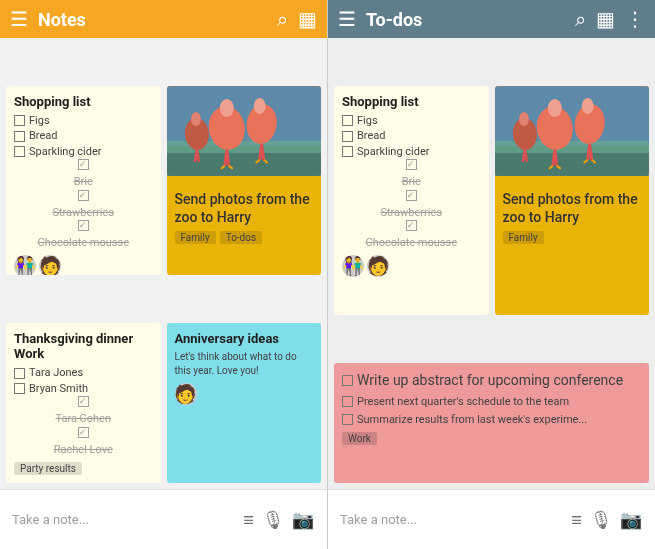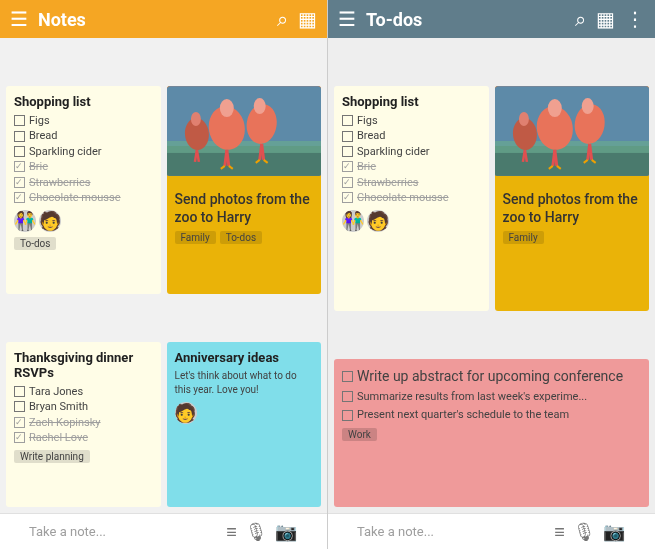--- a/index.html
+++ b/index.html
@@ -78,20 +78,21 @@
       display: flex;
       align-items: center;
       gap: 4px;
       color: #424242;
       font-size: 11px;
       line-height: 1.4;
     }
     .note-item.checked {
       text-decoration: line-through;
       color: #9E9E9E;
+      flex-direction: column;
     }
     .checkbox {
       width: 11px;
       height: 11px;
       border: 1.5px solid #757575;
       flex-shrink: 0;
       display: inline-block;
     }
     .checkbox.checked {
       border-color: #9E9E9E;
@@ -158,26 +159,26 @@
       background: #ccc;
     }
     .avatar-emoji {
       font-size: 18px;
       line-height: 22px;
       text-align: center;
     }
 
     
     .bottom-bar {
-      height: 36px;
+      height: 60px;
       background: white;
       border-top: 1px solid #e0e0e0;
       display: flex;
       align-items: center;
-      padding: 0 29px;
+      padding: 0 12px;
       gap: 8px;
     }
     .bottom-placeholder {
       flex: 1;
       font-size: 13px;
       color: #9E9E9E;
     }
     .bottom-icon {
       font-size: 18px;
       color: #757575;
@@ -282,39 +283,39 @@
       <div style="padding:8px;">
         <div class="note-big-text" style="color:#333; font-size:14px; font-weight:500; line-height:1.3;">Send photos from the zoo to Harry</div>
         <div class="note-tags">
           <span class="tag">Family</span>
           <span class="tag">To-dos</span>
         </div>
       </div>
     </div>
 
     <div class="note note-yellow">
-      <div class="note-title">Thanksgiving dinner RSVPs</div>
+      <div class="note-title">Thanksgiving dinner Work</div>
       <div class="note-item">
           <span class="checkbox"></span>
           <span>Tara Jones</span>
         </div>
       <div class="note-item">
           <span class="checkbox"></span>
           <span>Bryan Smith</span>
         </div>
       <div class="note-item checked">
           <span class="checkbox checked"></span>
-          <span>Zach Kopinsky</span>
+          <span>Tara Cohen</span>
         </div>
       <div class="note-item checked">
           <span class="checkbox checked"></span>
           <span>Rachel Love</span>
         </div>
       <div class="note-tags">
-        <span class="tag">Write planning</span>
+        <span class="tag">Party results</span>
       </div>
     </div>
 
     <div class="note note-blue">
       <div class="note-title">Anniversary ideas</div>
       <div class="note-content-text">Let's think about what to do this year. Love you!</div>
       <div class="avatars">
         <div class="avatar">
             <div class="avatar-emoji">🧑</div>
           </div>
@@ -412,25 +413,25 @@
       </div>
     </div>
 
     <div class="note note-salmon" style="grid-column: 1 / -1; background:#EF9A9A;">
       <div class="note-item">
           <span class="checkbox"></span>
           <span style="font-size:14px;">Write up abstract for upcoming conference</span>
         </div>
       <div class="note-item" style="margin-top:3px;">
           <span class="checkbox"></span>
+          <span style="font-size:11px;">Present next quarter's schedule to the team</span>
+        </div>
+      <div class="note-item" style="margin-top:3px;">
+          <span class="checkbox"></span>
           <span style="font-size:11px;">Summarize results from last week's experime...</span>
-        </div>
-      <div class="note-item" style="margin-top:3px;">
-          <span class="checkbox"></span>
-          <span style="font-size:11px;">Present next quarter's schedule to the team</span>
         </div>
       <div class="note-tags">
         <span class="tag" style="background:rgba(0,0,0,0.15);">Work</span>
       </div>
     </div>
   </div>
 
   <div class="bottom-bar">
     <span class="bottom-placeholder">Take a note...</span>
     <span class="bottom-icon">≡</span>

